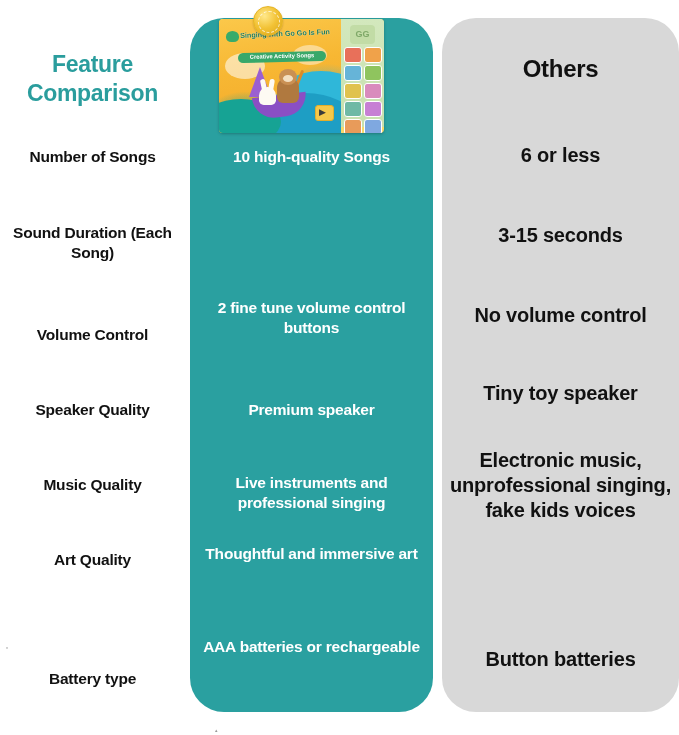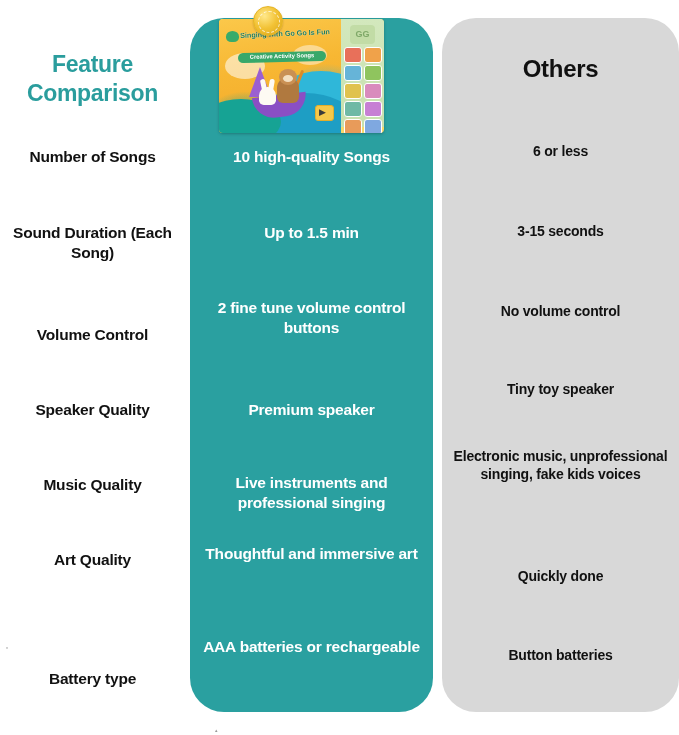--- a/index.html
+++ b/index.html
@@ -95,21 +95,21 @@
   .cell-product {
     left: 196px;
     width: 231px;
     color: #ffffff;
     font-size: 15.5px;
   }
   .cell-others {
     left: 448px;
     width: 225px;
     color: #111111;
-    font-size: 14px;
+    font-size: 20px;
   }
 
   
   #product-photo {
     position: absolute;
     left: 219px;
     top: 6px;
     width: 165px;
     height: 127px;
   }
@@ -405,31 +405,29 @@
             <div class="sound-button" style="background: rgb(127, 168, 224);"></div>
           </div>
       </div>
     </div>
     <div id="award-medallion">
       <div id="award-inner"></div>
     </div>
   </div>
 
   <div class="cell cell-product" style="top:147px;">10 high-quality Songs</div>
-  <div class="cell cell-product" style="top:223px;">Up to 1.5 min</div>
   <div class="cell cell-product" style="top:298px;">2 fine tune volume control buttons</div>
   <div class="cell cell-product" style="top:400px;">Premium speaker</div>
   <div class="cell cell-product" style="top:473px;">Live instruments and professional singing</div>
   <div class="cell cell-product" style="top:544px;">Thoughtful and immersive art</div>
   <div class="cell cell-product" style="top:637px;">AAA batteries or rechargeable</div>
 
   <div class="cell cell-others" style="top:143px;">6 or less</div>
   <div class="cell cell-others" style="top:223px;">3-15 seconds</div>
   <div class="cell cell-others" style="top:303px;">No volume control</div>
   <div class="cell cell-others" style="top:381px;">Tiny toy speaker</div>
   <div class="cell cell-others" style="top:448px;">Electronic music, unprofessional singing, fake kids voices</div>
-  <div class="cell cell-others" style="top:568px;">Quickly done</div>
   <div class="cell cell-others" style="top:647px;">Button batteries</div>
 
   <div id="tiny-mark">v</div>
   <div id="tiny-mark-bottom">▴</div>
 
 </div>
 
 </body></html>

